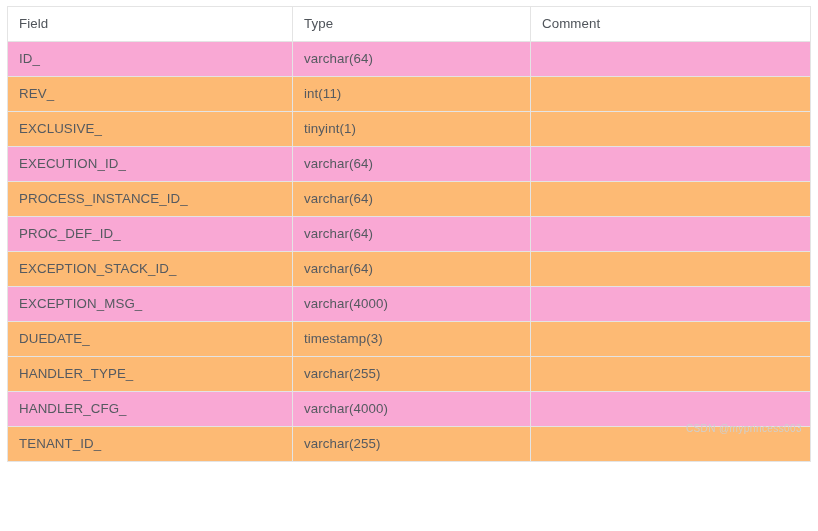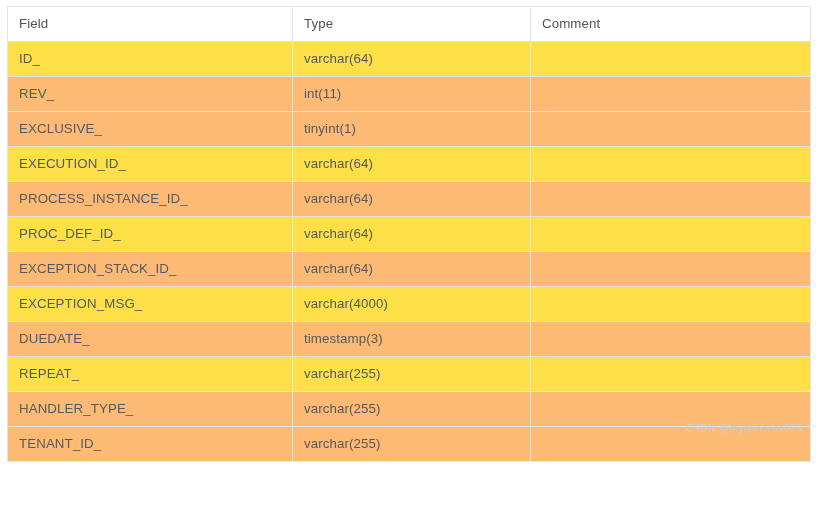--- a/index.html
+++ b/index.html
@@ -51,21 +51,21 @@
     vertical-align: middle;
     white-space: nowrap;
     overflow: hidden;
     letter-spacing: 0.1px;
   }
   table.schema-table thead th {
     background: #ffffff;
     color: #4f545a;
   }
   table.schema-table tbody tr.row-odd td {
-    background: #fde047;
+    background: #f9a8d4;
   }
   table.schema-table tbody tr.row-even td {
     background: #fdba74;
   }
   .watermark {
     position: absolute;
     right: 16px;
     bottom: 6px;
     font-size: 10px;
     color: #cfcfcf;
@@ -134,28 +134,28 @@
           <tr class="row-odd">
             <td>EXCEPTION_MSG_</td>
             <td>varchar(4000)</td>
             <td></td>
           </tr>
           <tr class="row-even">
             <td>DUEDATE_</td>
             <td>timestamp(3)</td>
             <td></td>
           </tr>
-          <tr class="row-odd">
-            <td>REPEAT_</td>
+          <tr class="row-even">
+            <td>HANDLER_TYPE_</td>
             <td>varchar(255)</td>
             <td></td>
           </tr>
-          <tr class="row-even">
-            <td>HANDLER_TYPE_</td>
-            <td>varchar(255)</td>
+          <tr class="row-odd">
+            <td>HANDLER_CFG_</td>
+            <td>varchar(4000)</td>
             <td></td>
           </tr>
           <tr class="row-even">
             <td>TENANT_ID_</td>
             <td>varchar(255)</td>
             <td></td>
           </tr>
         </tbody>
     </table>
   </div>

